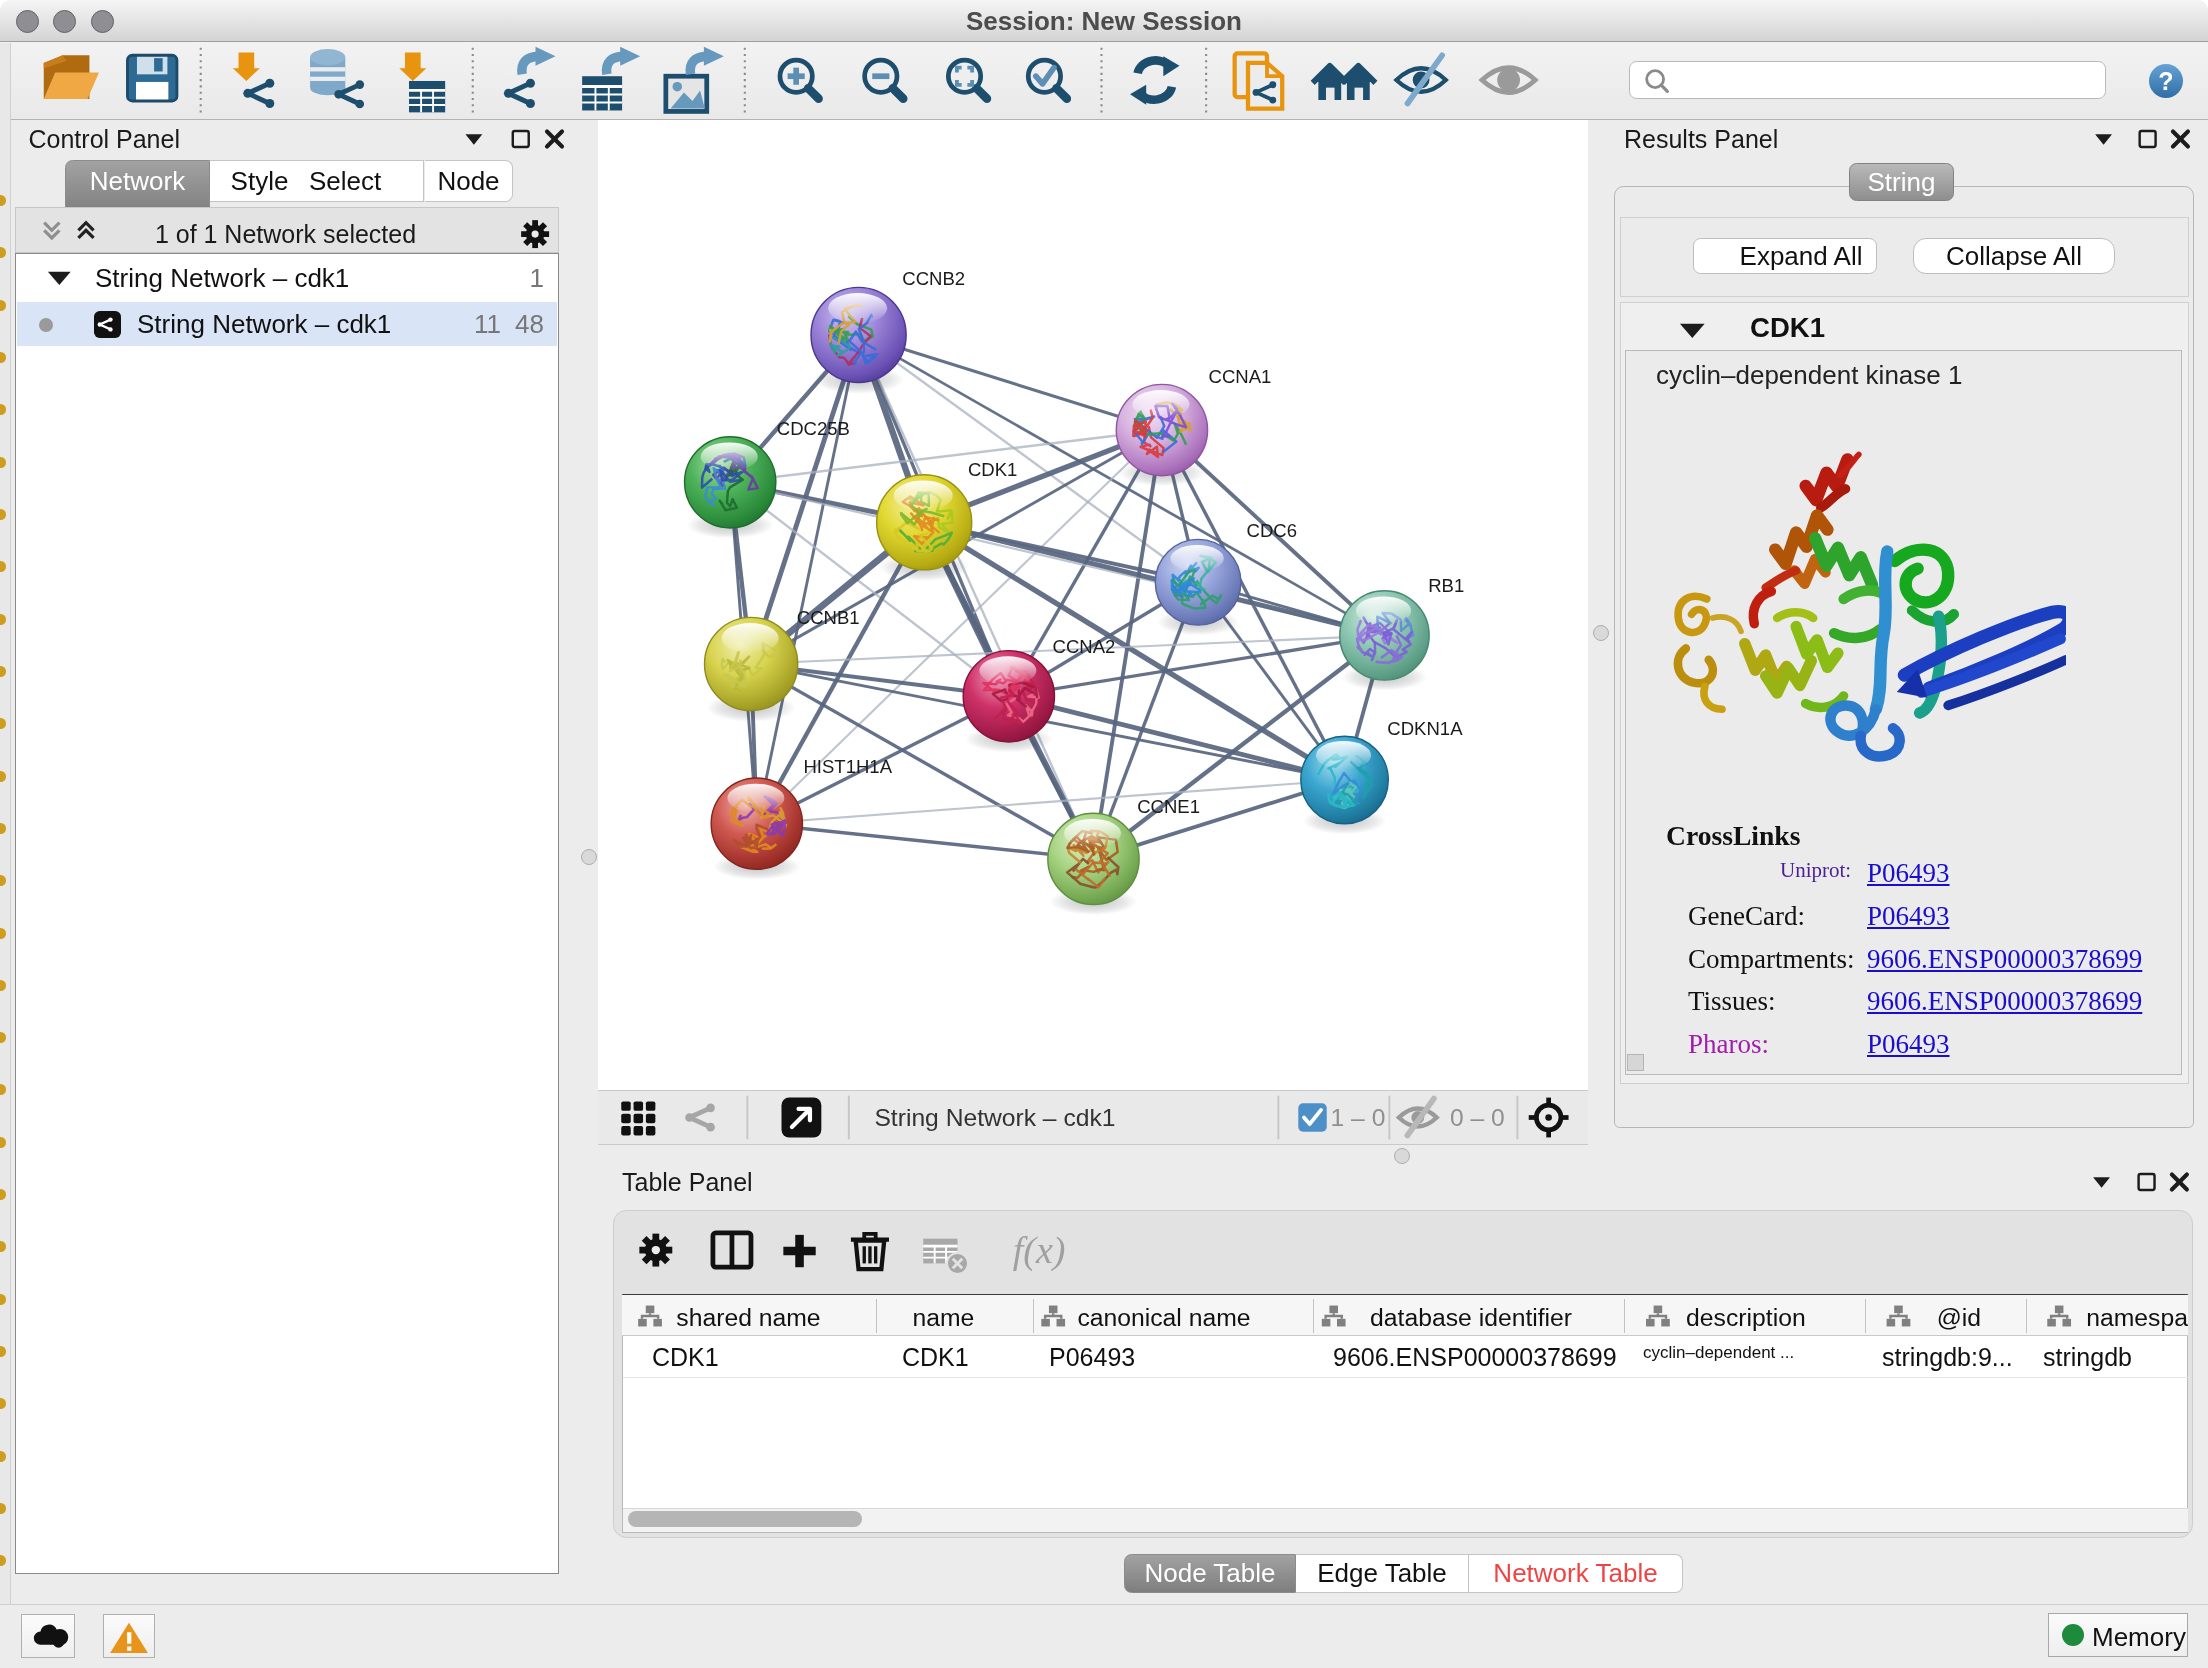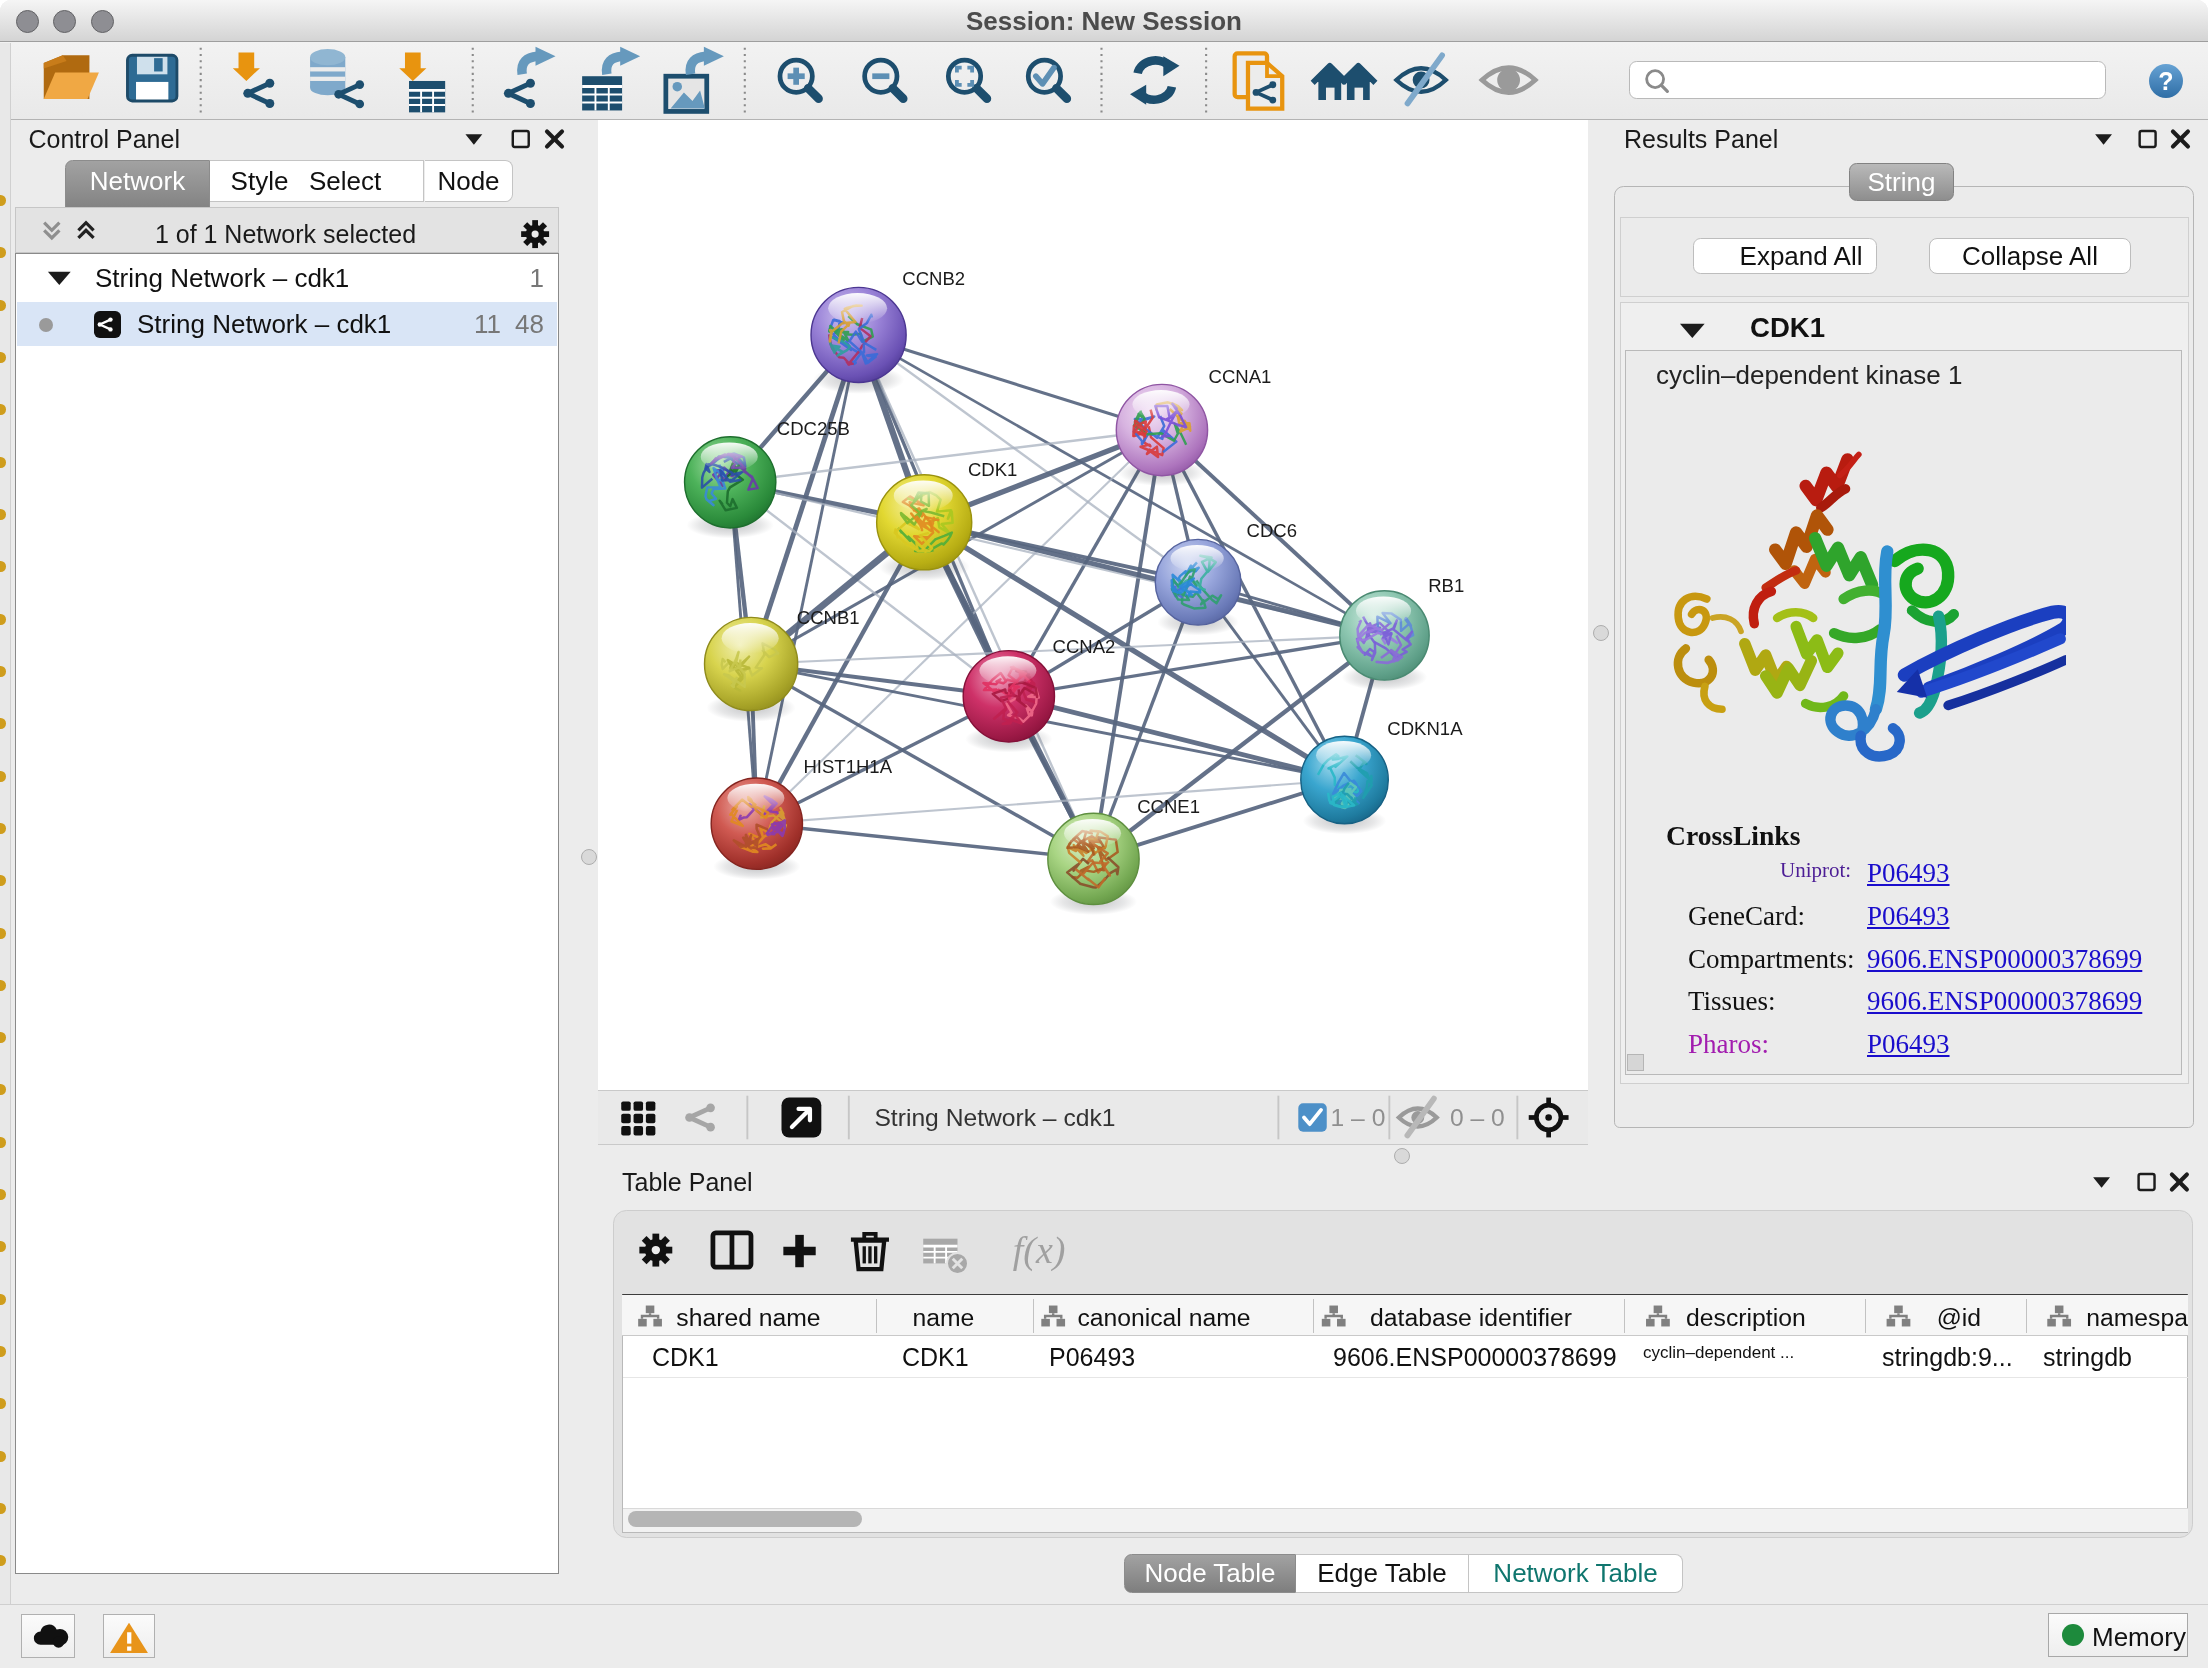--- a/index.html
+++ b/index.html
@@ -500,21 +500,21 @@
     <svg style="position:absolute;left:2068px;top:124px" width="133" height="30" viewBox="0 0 140 32">
       <path d="M28 11 L46 11 L37 22 Z" fill="#1c1c1c"></path>
       <rect x="75.5" y="7.5" width="17" height="17" rx="2" fill="none" stroke="#1c1c1c" stroke-width="2.6"></rect>
       <line x1="111" y1="8" x2="127" y2="24" stroke="#1c1c1c" stroke-width="4.4" stroke-linecap="round"></line>
       <line x1="111" y1="24" x2="127" y2="8" stroke="#1c1c1c" stroke-width="4.4" stroke-linecap="round"></line>
     </svg>
     <div style="position:absolute;left:1614px;top:186px;width:580px;height:942px;background:#ebebeb;border:1.9px solid #b5b5b5;border-radius:9.5px 9.5px 5.7px 5.7px;box-sizing:border-box;"></div>
     <div style="position:absolute;left:1849px;top:163px;width:105px;height:38px;background:linear-gradient(#b9b9b9,#8e8e8e);border:1px solid #828282;border-radius:7.6px;box-sizing:border-box;color:#fff;text-align:center;line-height:36px;font-size:26px;">String</div>
     <div style="position:absolute;left:1620px;top:217px;width:569px;height:80px;background:#ebebeb;border:1.9px solid #cfcfcf;box-sizing:border-box;"></div>
     <div style="position:absolute;left:1693px;top:238px;width:184px;height:36px;background:#fff;border:1px solid #bdbdbd;border-radius:7.6px;box-sizing:border-box;text-align:center;line-height:34px;font-size:26px;color:#111;padding-left:32px;">Expand All</div>
-    <div style="position:absolute;left:1913px;top:238px;width:202px;height:36px;background:#fff;border:1px solid #bdbdbd;border-radius:8px;box-sizing:border-box;text-align:center;line-height:34px;font-size:26px;color:#111;margin-left:16px;">Collapse All</div>
+    <div style="position:absolute;left:1913px;top:238px;width:202px;height:36px;background:#fff;border:1px solid #bdbdbd;border-radius:13px;box-sizing:border-box;text-align:center;line-height:34px;font-size:26px;color:#111;">Collapse All</div>
     <div style="position:absolute;left:1620px;top:302px;width:569px;height:782px;background:#efefef;border:1.9px solid #cfcfcf;box-sizing:border-box;"></div>
     <svg style="position:absolute;left:1679px;top:320px" width="28.5" height="21" viewBox="0 0 30 22">
       <path d="M1 4 L27 4 L14 19 Z" fill="#1c1c1c"></path>
     </svg>
     <div style="position:absolute;left:1750px;top:312px;font-size:27.6px;font-weight:bold;color:#111;">CDK1</div>
     <div style="position:absolute;left:1625px;top:350px;width:557px;height:725px;background:#ebebeb;border:1.9px solid #b9b9b9;box-sizing:border-box;"></div>
     <div style="position:absolute;left:1627px;top:1054px;width:17px;height:17px;background:#d6d6d6;border:1px solid #b5b5b5;box-sizing:border-box;"></div>
     <div style="position:absolute;left:1656px;top:360px;font-size:26px;color:#222;">cyclin–dependent kinase 1</div>
     <svg style="position:absolute;left:1663px;top:447px" width="403" height="323" viewBox="0 0 424 340">
       <path d="M150 41 L161 56 L172 27 L183 42 L194 13" fill="none" stroke="#b81c10" stroke-width="13" stroke-linejoin="round" stroke-linecap="round"></path>
@@ -644,21 +644,21 @@
     <div style="position:absolute;left:1333px;top:1343px;font-size:25px;color:#111;">9606.ENSP00000378699</div>
     <div style="position:absolute;left:1643px;top:1343px;font-size:17px;color:#111;">cyclin–dependent ...</div>
     <div style="position:absolute;left:1882px;top:1343px;font-size:25px;color:#111;">stringdb:9...</div>
     <div style="position:absolute;left:2043px;top:1343px;font-size:25px;color:#111;">stringdb</div>
     <div style="position:absolute;left:623px;top:1377px;width:1565px;height:1px;background:#e6e6e6;"></div>
     <div style="position:absolute;left:623px;top:1508px;width:1565px;height:24px;background:#f2f2f2;border-top:1px solid #d9d9d9;box-sizing:border-box;"></div>
     <div style="position:absolute;left:628px;top:1511px;width:234px;height:16px;background:#b5b5b5;border-radius:8.6px;"></div>
     <div style="position:absolute;left:1124px;top:1554px;width:576px;height:39px;">
       <div style="position:absolute;left:0;top:0;width:172px;height:39px;background:linear-gradient(#a2a2a2,#7e7e7e);border:1px solid #8c8c8c;border-radius:7.6px 0 0 7.6px;box-sizing:border-box;color:#fff;text-align:center;line-height:37px;font-size:26px;">Node Table</div>
       <div style="position:absolute;left:172px;top:0;width:173px;height:39px;background:#fff;border:1px solid #c4c4c4;border-left:none;box-sizing:border-box;color:#111;text-align:center;line-height:37px;font-size:26px;">Edge Table</div>
-      <div style="position:absolute;left:345px;top:0;width:214px;height:39px;background:#fff;border:1px solid #c4c4c4;border-left:none;border-radius:0 7.6px 7.6px 0;box-sizing:border-box;color:#0f766e;text-align:center;line-height:37px;font-size:26px;">Network Table</div>
+      <div style="position:absolute;left:345px;top:0;width:214px;height:39px;background:#fff;border:1px solid #c4c4c4;border-left:none;border-radius:0 7.6px 7.6px 0;box-sizing:border-box;color:#ef4444;text-align:center;line-height:37px;font-size:26px;">Network Table</div>
     </div>
   <div style="position:absolute;left:0px;top:1604px;width:2208px;height:1px;background:#cfcfcf;"></div>
     <div style="position:absolute;left:21px;top:1614px;width:54px;height:44px;background:linear-gradient(#fbfbfb,#eeeeee);border:1.9px solid #b0b0b0;box-sizing:border-box;"></div>
     <svg style="position:absolute;left:28.5px;top:1622px" width="42" height="28.5" viewBox="0 0 44 30">
       <path d="M12 24 A7 7 0 0 1 12 10 A9 9 0 0 1 29 8 A8 8 0 0 1 36 24 Z" fill="#111"></path>
       <circle cx="31" cy="21" r="6" fill="#111"></circle>
     </svg>
     <div style="position:absolute;left:103px;top:1614px;width:52px;height:44px;background:linear-gradient(#fbfbfb,#eeeeee);border:1.9px solid #b0b0b0;box-sizing:border-box;"></div>
     <svg style="position:absolute;left:108px;top:1619px" width="42" height="36" viewBox="0 0 44 38">
       <path d="M22 4 L42 36 L2 36 Z" fill="#e8941a"></path>

